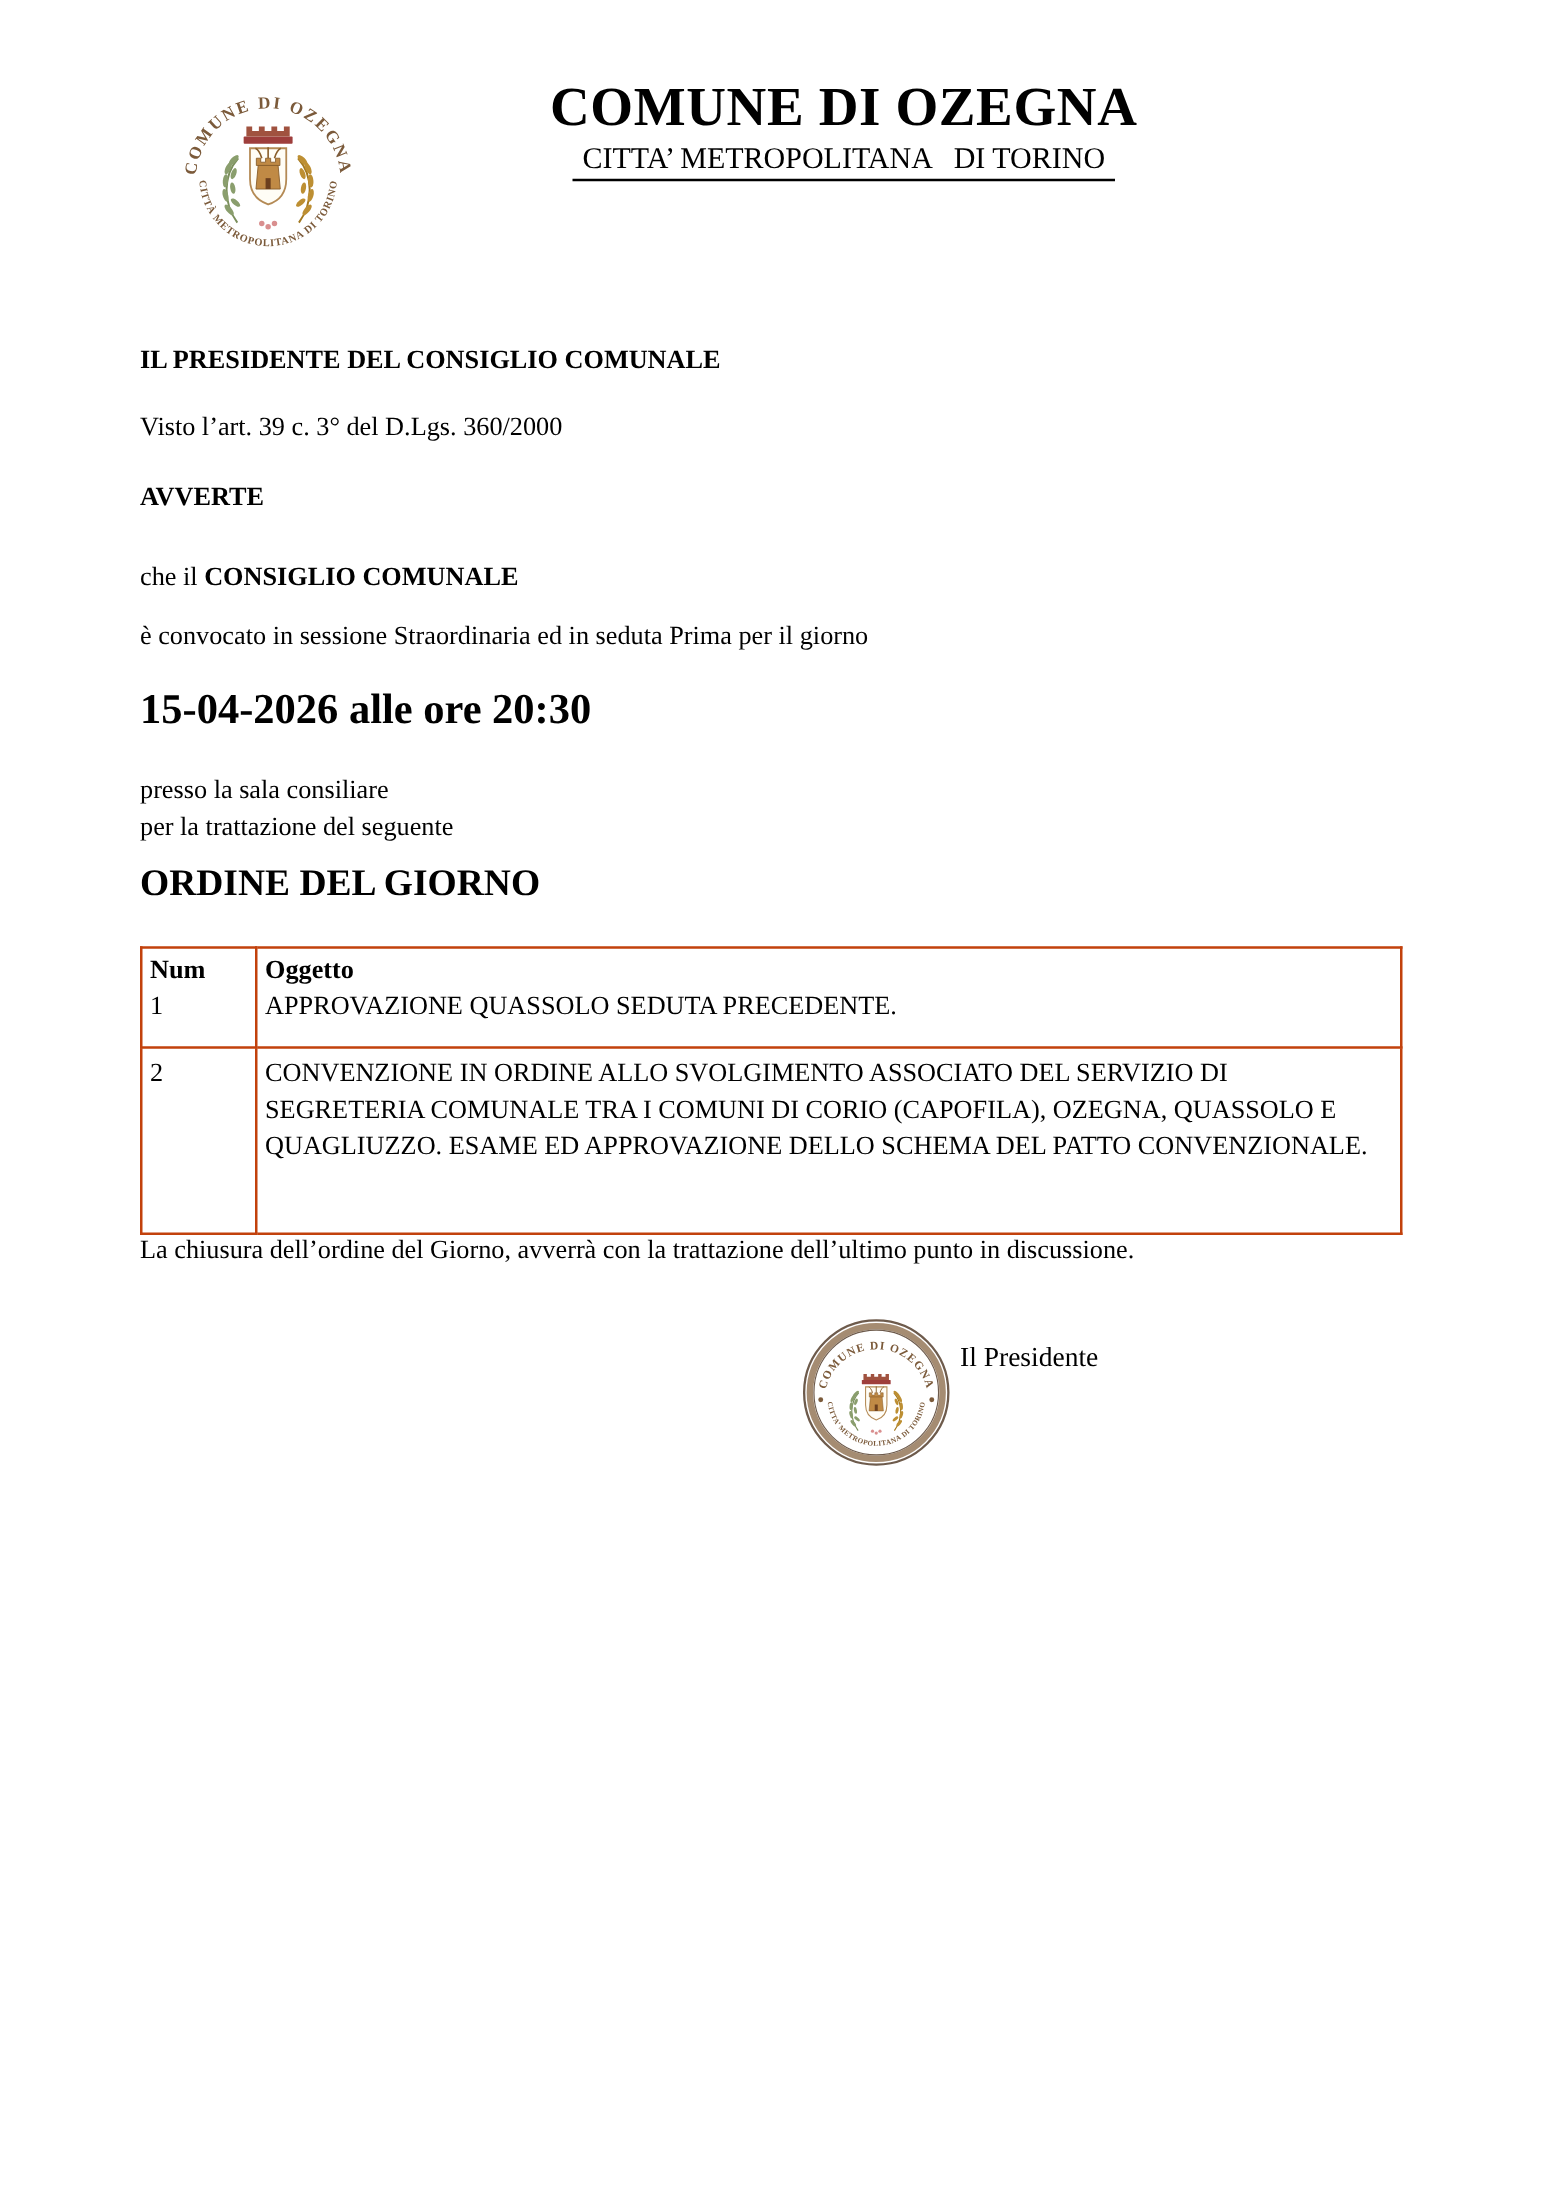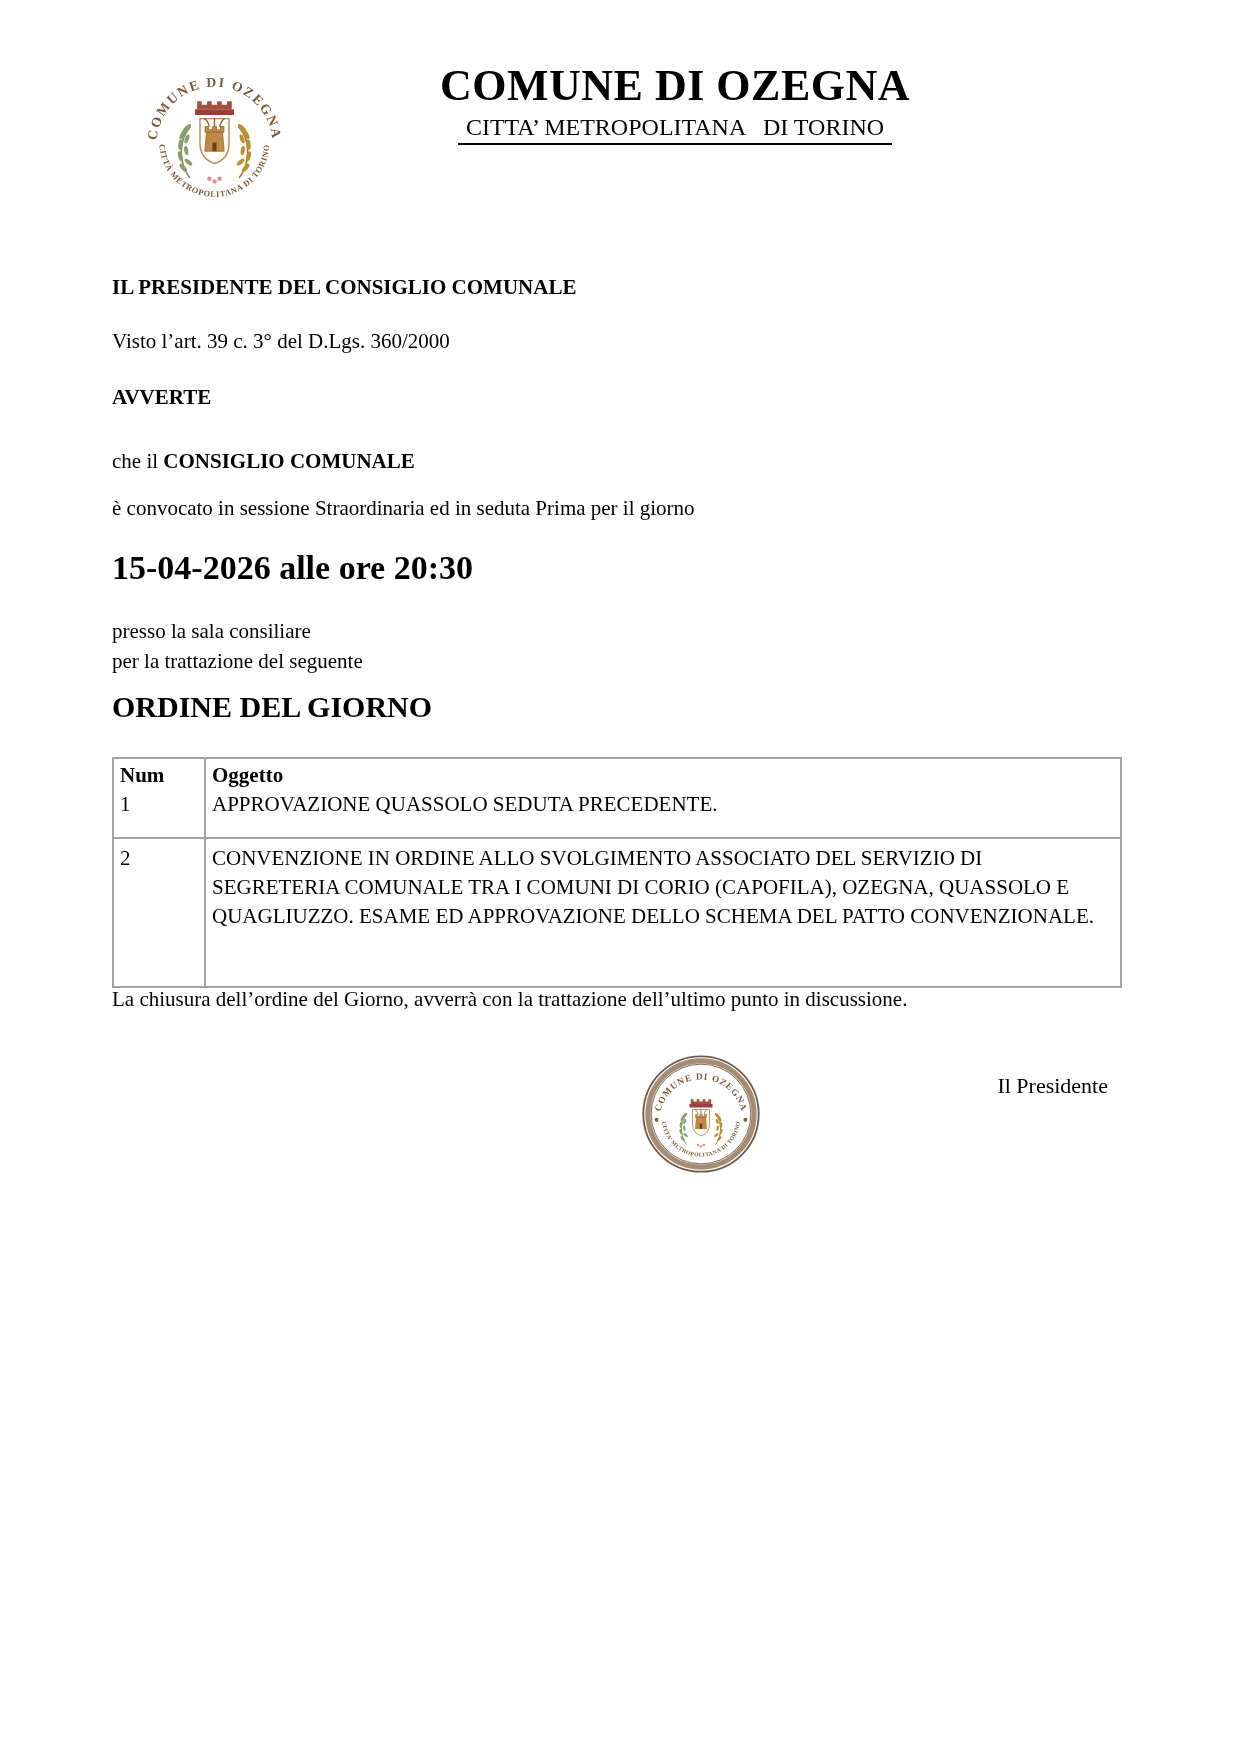--- a/index.html
+++ b/index.html
@@ -22,29 +22,29 @@
   .l-avverte{top:384px;font-weight:bold;}
   .l-cheil{top:428px;margin-top:20px;}
   .l-convocato{top:495px;}
   .l-date{top:548px;font-size:34px;font-weight:bold;line-height:40px;}
   .l-presso{top:618px;}
   .l-tratt{top:648px;}
   .l-odg{top:676px;font-size:30px;font-weight:bold;line-height:36px;margin-top:13px;}
   
   .odg-table{position:absolute;left:112px;top:757px;width:1010px;border-collapse:collapse;
     font-size:21px;line-height:29px;}
-  .odg-table td{border:2px solid #a3a3a3;vertical-align:top;padding:2px 6px 2px 6px;}
+  .odg-table td{border:2px solid #c2410c;vertical-align:top;padding:2px 6px 2px 6px;}
   .odg-table .col-num{width:78px;}
   .odg-table .r1 td{height:74px;}
   .odg-table .r2 td{height:140px;padding-top:5px;}
   .odg-table .hdr{font-weight:bold;}
   
   .l-closing{top:986px;}
   .seal{position:absolute;left:640px;top:1054px;width:122px;height:120px;}
-  .signature{position:absolute;left:768px;top:1072px;width:340px;text-align:right;
+  .signature{position:absolute;left:768px;top:1072px;width:340px;text-align:left;
     font-size:22px;line-height:28px;}
   
   .arc-lg{font-size:9.4px;font-weight:bold;letter-spacing:1.3px;fill:var(--arc_text,#7b5a3a);}
   .arc-sm{font-size:5.7px;font-weight:bold;letter-spacing:.45px;fill:var(--arc_text,#7b5a3a);}
   .arc-lg2{font-size:8px;font-weight:bold;letter-spacing:.8px;fill:var(--arc_text,#7b5a3a);}
   .arc-sm2{font-size:5px;font-weight:bold;letter-spacing:.3px;fill:var(--arc_text,#7b5a3a);}
   .c-band{fill:var(--crown_red,#9e3e3c);}
   .c-merlons{fill:var(--crown_top,#a0523f);}
   .c-shield{fill:#fffdf6;stroke:var(--shield_outline,#b48a55);stroke-width:1;}
   .c-tower{fill:var(--tower,#c08a45);stroke:#8a5f2c;stroke-width:.5;}

